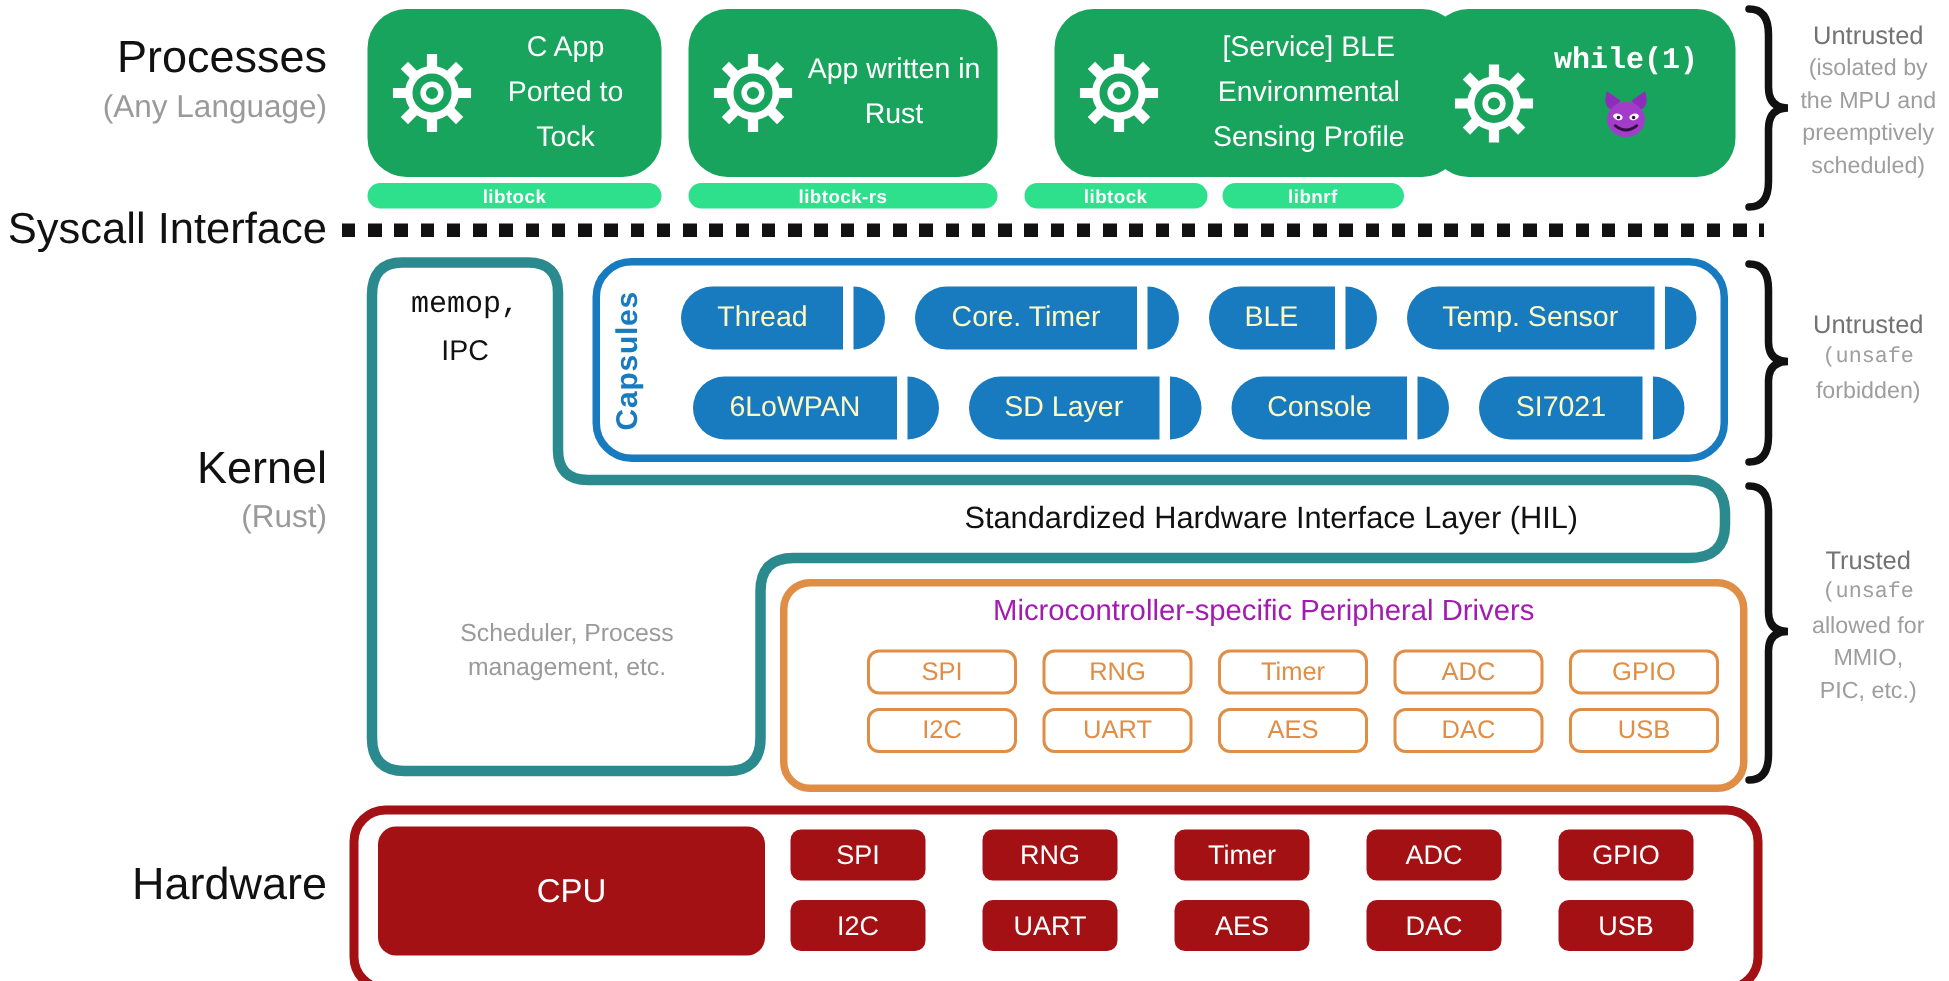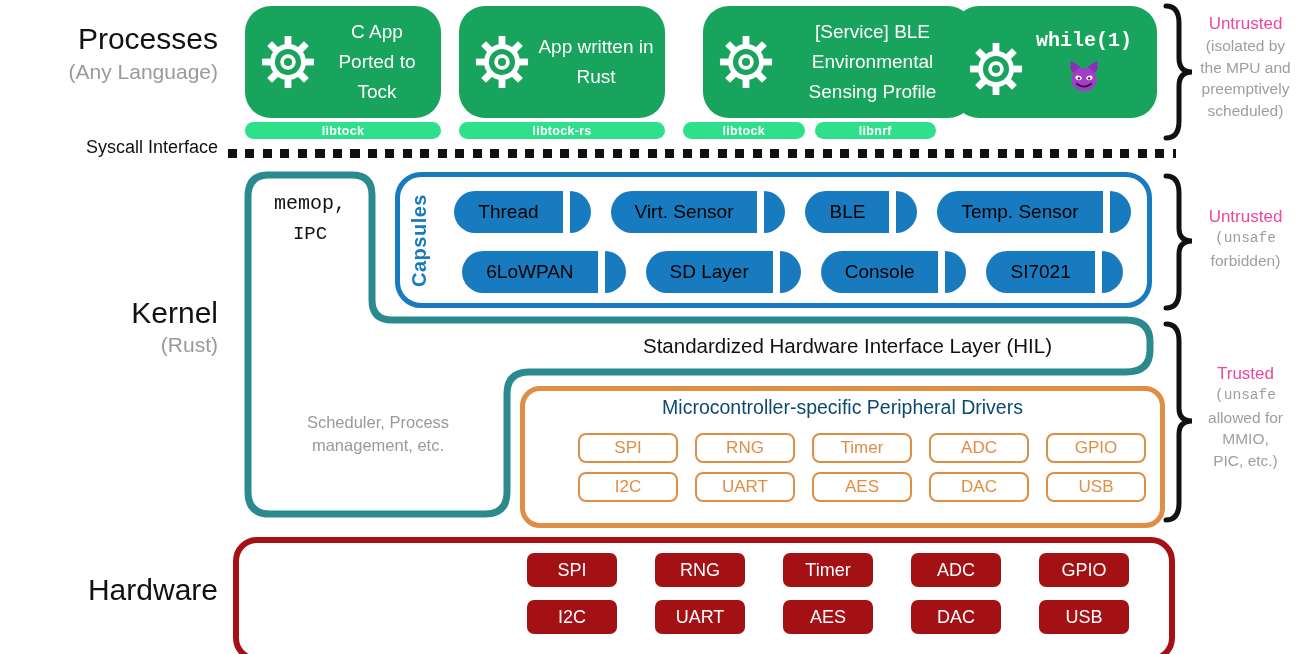--- a/index.html
+++ b/index.html
@@ -30,50 +30,50 @@
            background:repeating-linear-gradient(to right,#111 0 9px,transparent 9px 17.5px);}
 
   
   .capsules-box{left:395px;top:172px;width:747px;height:126px;border:5px solid #187bbf;border-radius:26px;}
   .capsules-label-wrap{position:absolute;left:4px;top:0;height:100%;width:30px;display:flex;
                        align-items:center;justify-content:center;}
   .capsules-label-wrap span{transform:rotate(-90deg);white-space:nowrap;color:#187bbf;
                             font-weight:700;font-size:20px;letter-spacing:.5px;}
   .pill-row{position:absolute;left:46px;right:8px;display:flex;justify-content:center;gap:20px;height:42px;}
   .pill{display:flex;height:42px;}
-  .pill-body{background:#187bbf;border-radius:21px 0 0 21px;color:#000000;font-size:19px;
+  .pill-body{background:#187bbf;border-radius:21px 0 0 21px;color:#fef9c3;font-size:19px;
              display:flex;align-items:center;justify-content:center;padding:0 24px;white-space:nowrap;}
   .pill-cap{width:21px;margin-left:7px;background:#187bbf;border-radius:0 21px 21px 0;}
 
   
   .syscalls{left:248px;top:188px;width:124px;text-align:center;
             font-family:"Liberation Mono",monospace;font-size:20px;line-height:31px;color:#111;}
-  .syscalls .ipc{font-family:Liberation Mono, monospace;font-size:19px;text-align:center;}
+  .syscalls .ipc{font-family:Liberation Sans, sans-serif;font-size:19px;text-align:center;}
   .core-title{left:250px;top:380px;width:256px;text-align:center;font-size:21px;color:#111;}
   .core-sub{left:260px;top:411px;width:236px;text-align:center;font-size:16.5px;line-height:23px;color:#9a9a9a;}
   .hil{left:540px;top:334px;width:615px;text-align:center;font-size:20.5px;color:#111;}
 
   
   .drivers-box{left:520px;top:386px;width:635px;height:132px;border:5px solid #e08e45;border-radius:20px;}
-  .drivers-title{left:540px;top:396px;width:605px;text-align:center;font-size:19.5px;color:#0c4a6e;}
+  .drivers-title{left:540px;top:396px;width:605px;text-align:center;font-size:19.5px;color:#a21caf;}
   .chip-row-o{left:578px;width:568px;height:30px;display:flex;justify-content:space-between;}
   .chip-o{width:100px;height:30px;border:2.5px solid #e08e45;border-radius:8px;color:#e08e45;
           font-size:17px;display:flex;align-items:center;justify-content:center;box-sizing:border-box;}
 
   
   .hw-box{left:233px;top:537px;width:930px;height:113px;border:6px solid #a31114;border-radius:24px;}
   .cpu{left:252px;top:551px;width:258px;height:86px;background:#a31114;border-radius:12px;color:#fff;
        font-size:22px;display:flex;align-items:center;justify-content:center;}
   .chip-row-r{left:527px;width:602px;height:34px;display:flex;justify-content:space-between;}
   .chip-r{width:90px;height:34px;background:#a31114;border-radius:7px;color:#fff;font-size:18px;
           display:flex;align-items:center;justify-content:center;}
 
   
   .ann{left:1192px;width:107px;text-align:center;}
-  .ann-title{font-size:17px;color:#ec4899;line-height:22px;}
+  .ann-title{font-size:17px;color:#737373;line-height:22px;}
   .ann-line{font-size:15.5px;color:#9e9e9e;line-height:21.5px;}
   .ann-line.mono{font-family:"Liberation Mono",monospace;font-size:14.5px;}
 </style>
 </head>
 <body>
 
 <div class="canvas">
 
   <svg width="0" height="0" style="position:absolute">
     <defs>
@@ -113,21 +113,21 @@
          L 270,514 Q 248,514 248,492 L 248,197 Q 248,175 268,175 Z" fill="#ffffff" stroke="#2b8a8d" stroke-width="7"></path>
     <g stroke="#111" stroke-width="5" fill="none" stroke-linecap="round">
       <path d="M 1166,6 Q 1179,6 1179,23 L 1179,58 Q 1179,72 1192,72 Q 1179,72 1179,86 L 1179,121 Q 1179,138 1166,138"></path>
       <path d="M 1166,176 Q 1179,176 1179,193 L 1179,228 Q 1179,241 1192,241 Q 1179,241 1179,254 L 1179,291 Q 1179,308 1166,308"></path>
       <path d="M 1166,324 Q 1179,324 1179,341 L 1179,408 Q 1179,421 1192,421 Q 1179,421 1179,434 L 1179,503 Q 1179,520 1166,520"></path>
     </g>
   </svg>
 
   <div class="abs rail rail-title" style="top:22px">Processes</div>
   <div class="abs rail rail-sub" style="top:60px">(Any Language)</div>
-  <div class="abs rail rail-title" style="top:137px;font-size:18px">Syscall Interface</div>
+  <div class="abs rail rail-title" style="top:137px;font-size:29px">Syscall Interface</div>
   <div class="abs rail rail-sub" style="top:333px">(Rust)</div>
   <div class="abs rail rail-title" style="top:296px">Kernel</div>
   <div class="abs rail rail-title" style="top:573px">Hardware</div>
 
   <div class="abs dotline"></div>
 
   <div class="abs proc-box" style="left:245px;width:196px">
     <svg class="gear">
         <use href="#gear"></use>
       </svg>
@@ -179,21 +179,21 @@
   <div class="abs capsules-box">
     <div class="capsules-label-wrap">
       <span>Capsules</span>
     </div>
     <div class="pill-row" style="top:14px">
       <div class="pill">
         <div class="pill-body">Thread</div>
           <div class="pill-cap"></div>
       </div>
       <div class="pill">
-        <div class="pill-body">Virt. Sensor</div>
+        <div class="pill-body">Core. Timer</div>
           <div class="pill-cap"></div>
       </div>
       <div class="pill">
         <div class="pill-body">BLE</div>
           <div class="pill-cap"></div>
       </div>
       <div class="pill">
         <div class="pill-body">Temp. Sensor</div>
           <div class="pill-cap"></div>
       </div>
@@ -250,20 +250,21 @@
 
   <div class="abs ann" style="top:363px">
     <div class="ann-title">Trusted</div>
     <div class="ann-line mono">(unsafe</div>
     <div class="ann-line">allowed for</div>
     <div class="ann-line">MMIO,</div>
     <div class="ann-line">PIC, etc.)</div>
   </div>
 
   <div class="abs hw-box"></div>
+  <div class="abs cpu">CPU</div>
   <div class="abs chip-row-r" style="top:553px">
     <div class="chip-r">SPI</div>
     <div class="chip-r">RNG</div>
     <div class="chip-r">Timer</div>
     <div class="chip-r">ADC</div>
     <div class="chip-r">GPIO</div>
   </div>
   <div class="abs chip-row-r" style="top:600px">
     <div class="chip-r">I2C</div>
     <div class="chip-r">UART</div>

